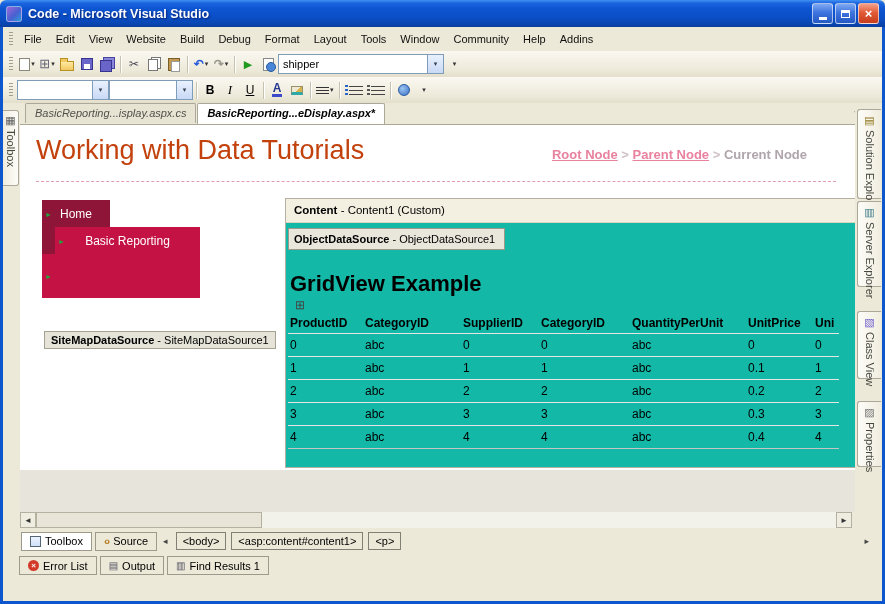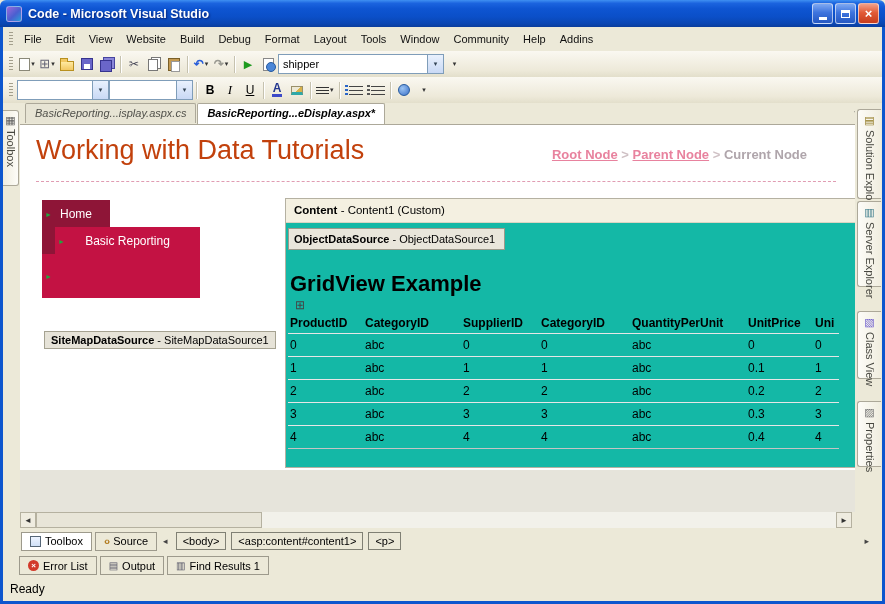--- a/index.html
+++ b/index.html
@@ -502,15 +502,14 @@
     <span class="ptab">
         <span class="ic-out">▤</span>
         <span>Output</span>
       </span>
     <span class="ptab">
         <span class="ic-find">▥</span>
         <span>Find Results 1</span>
       </span>
   </div>
 
-  <div class="abs statusbar"><span>Ready</span></div>
 
 </div>
 
 </body></html>

